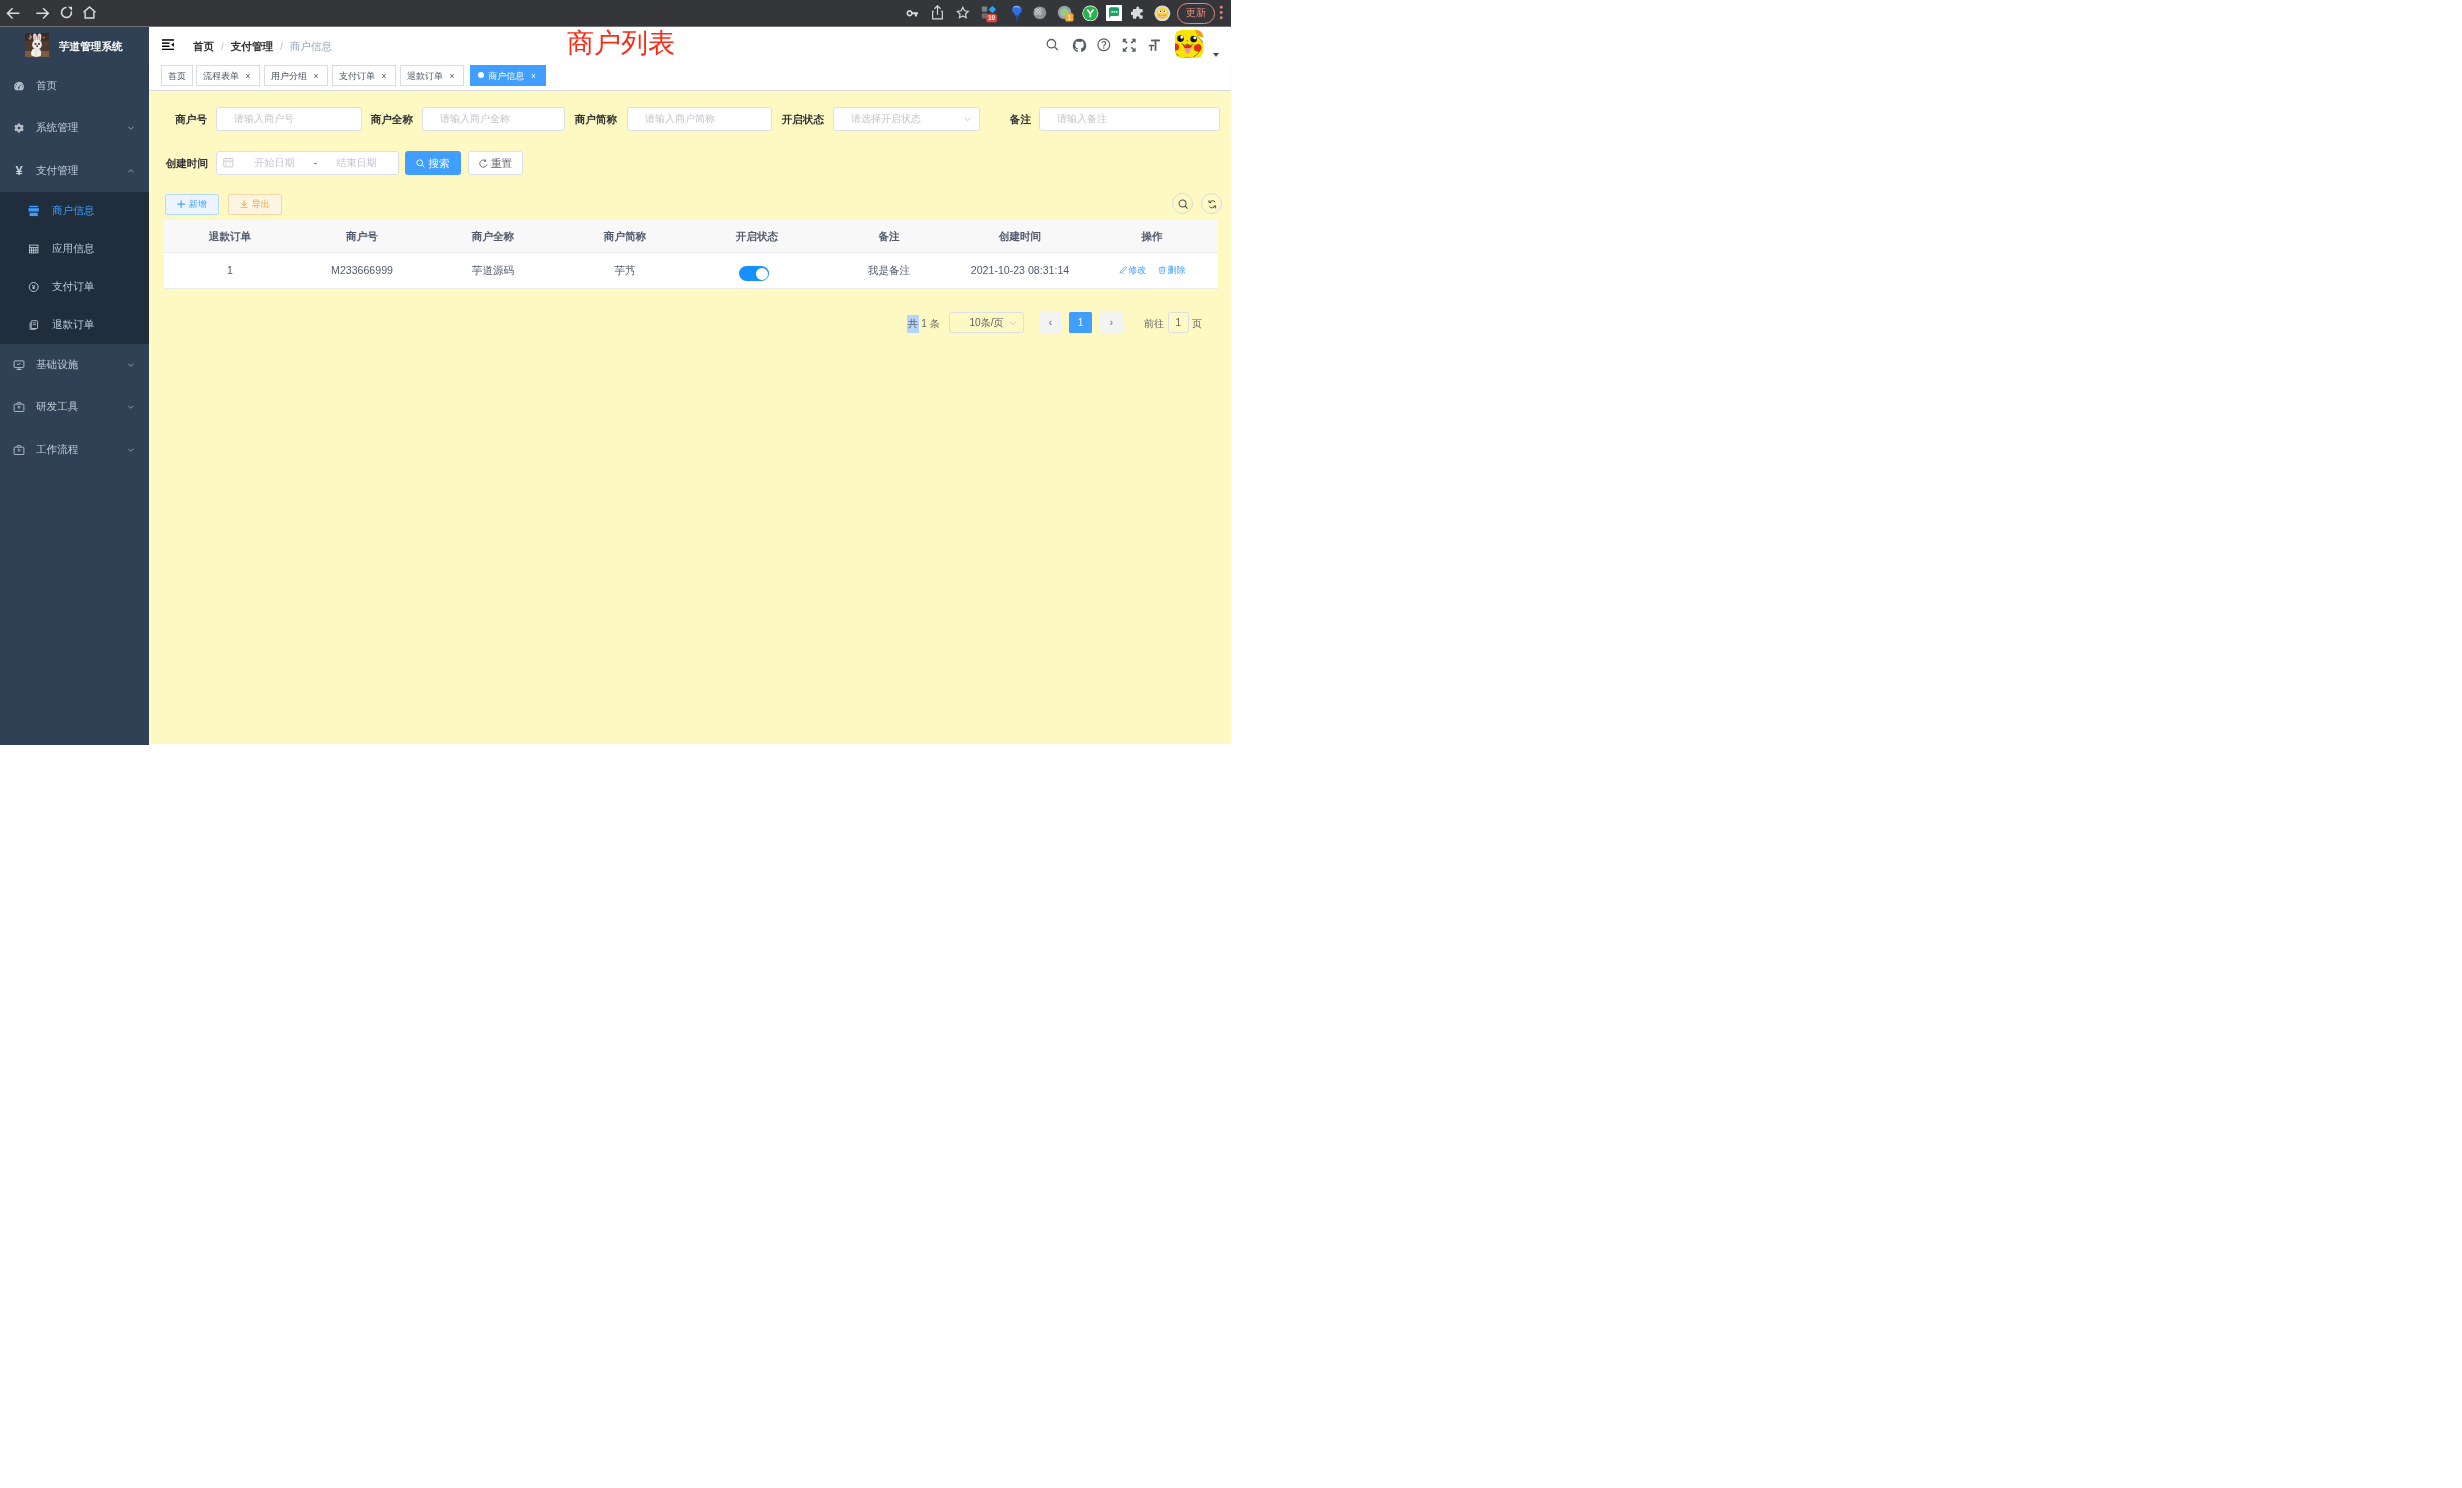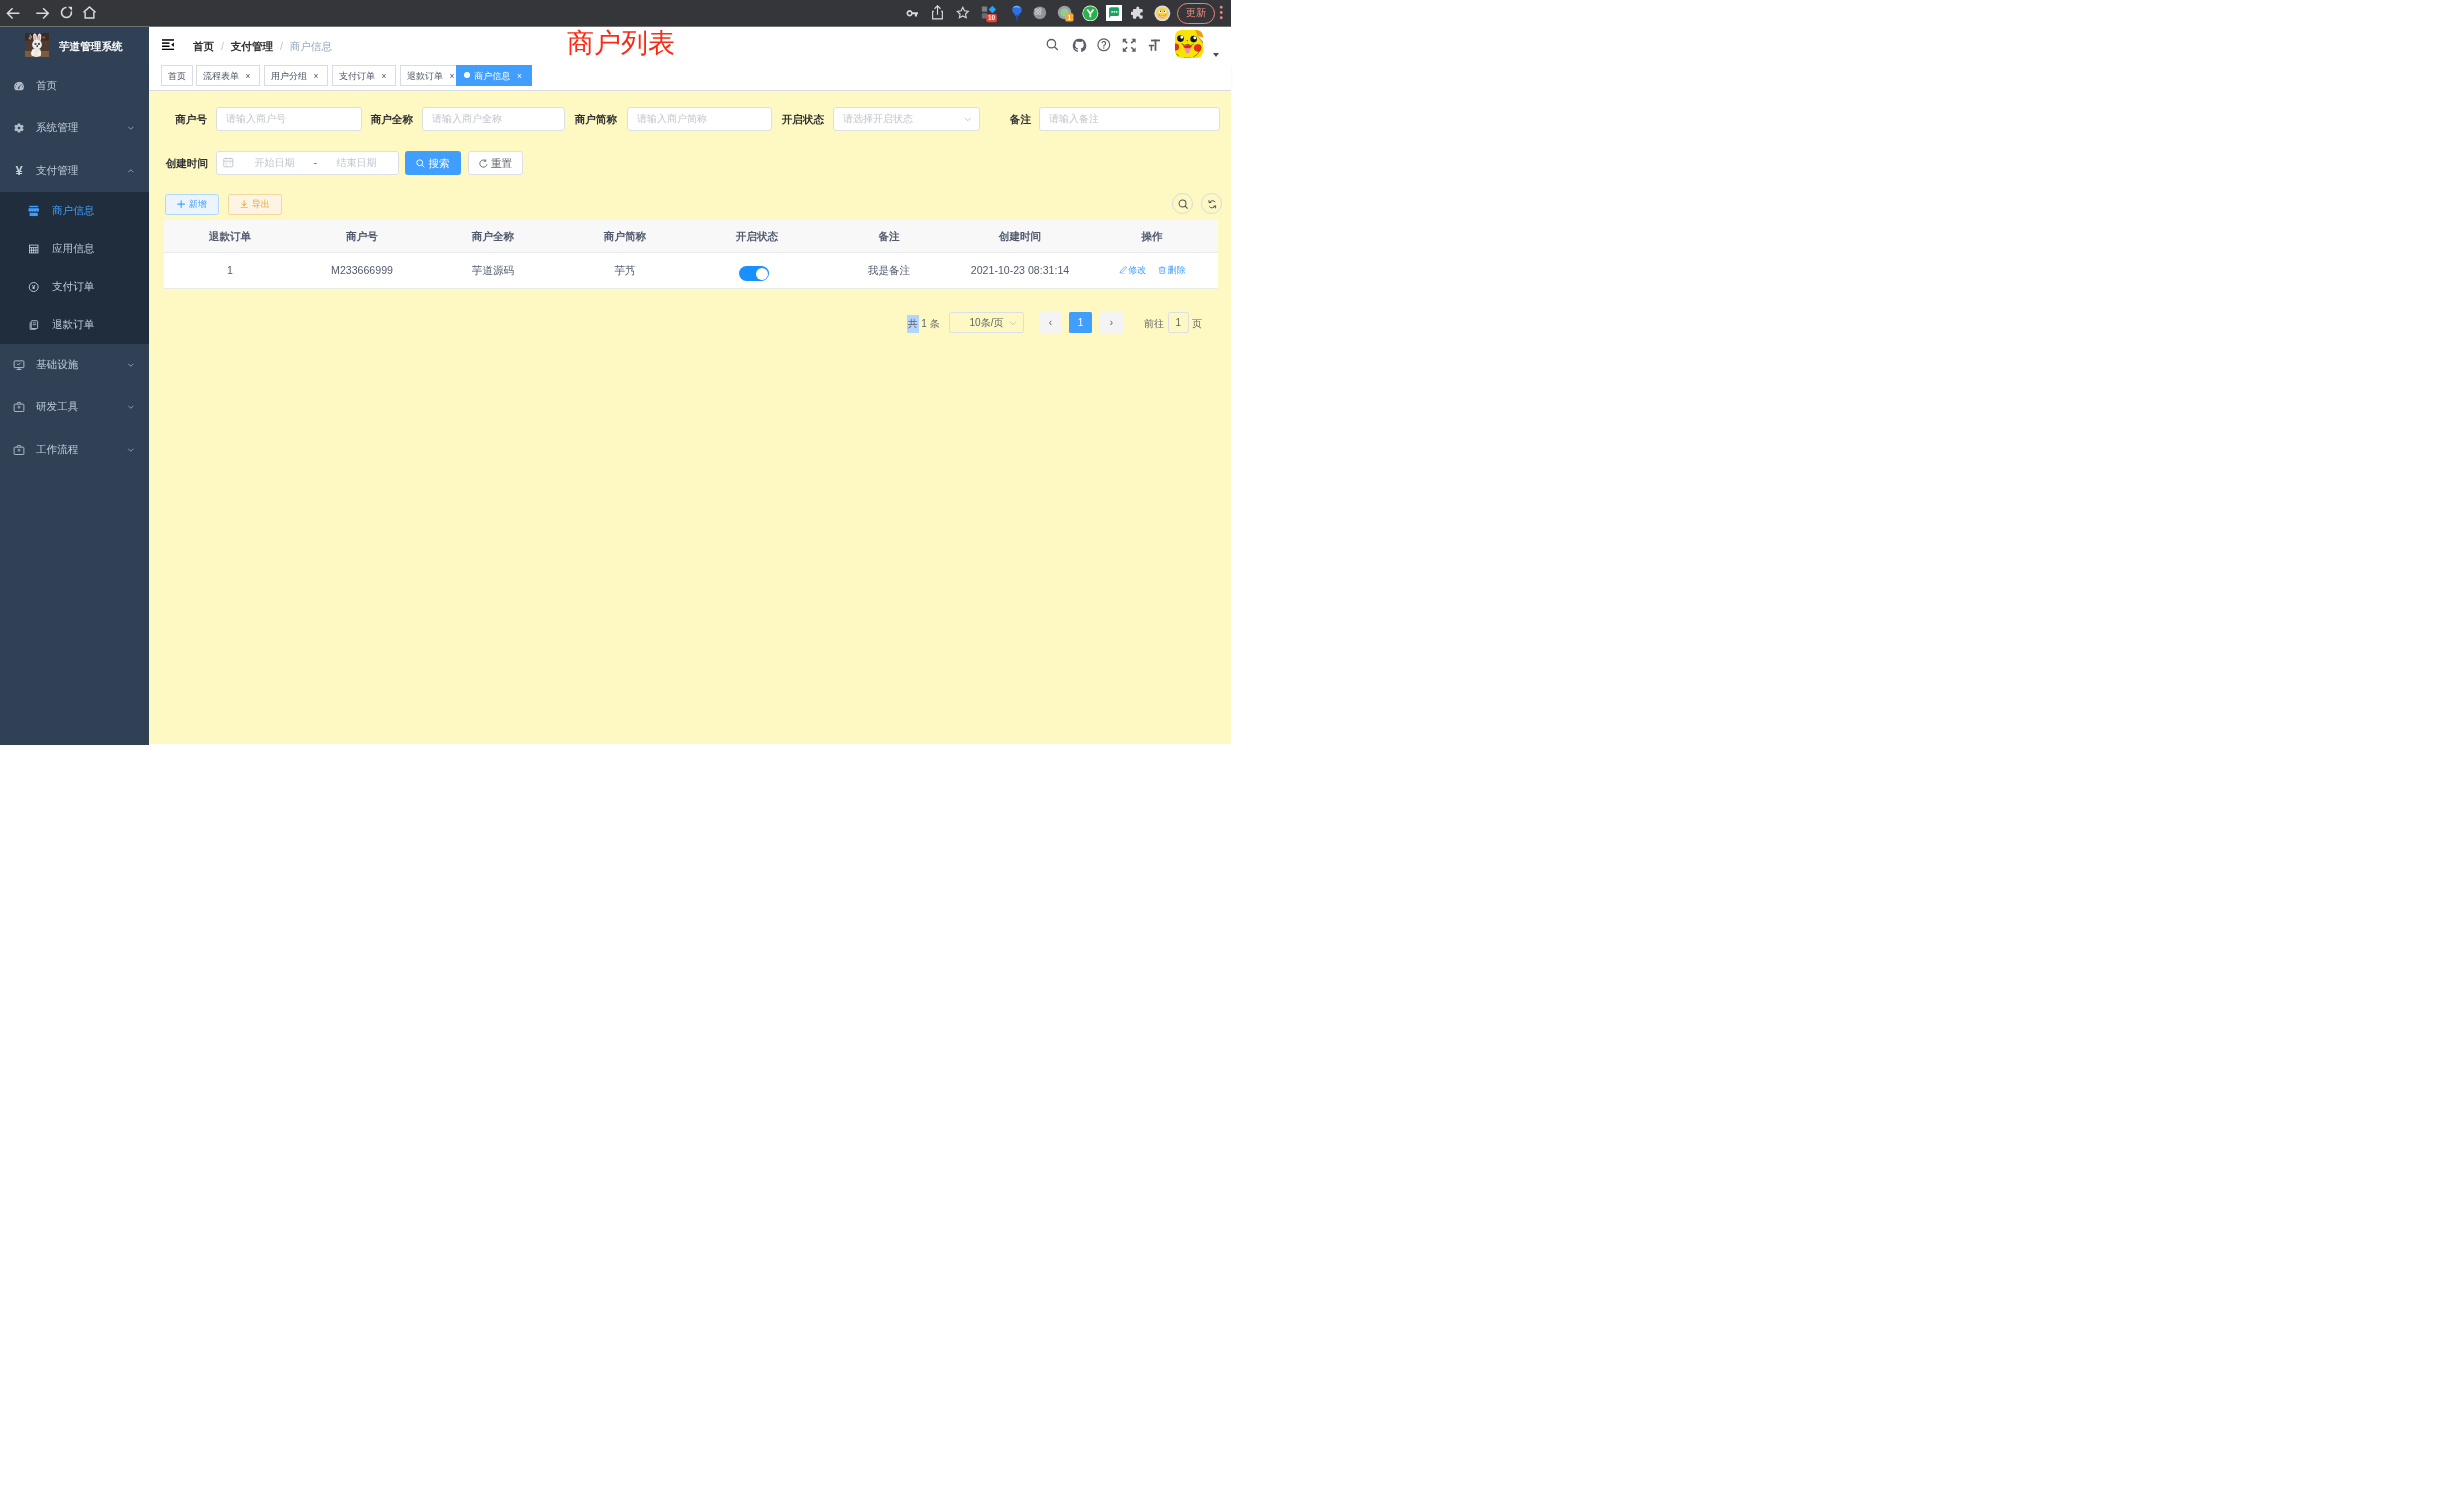--- a/index.html
+++ b/index.html
@@ -45,21 +45,21 @@
 .tag { position:absolute; top:0px; height:21px; line-height:20px; border:0.8px solid #d8dce5;
   background:#fff; color:#495060; font-size:9px; padding:0 6px; }
 .tag .x { display:inline-block; width:10px; text-align:center; color:#495060; margin-left:1.5px; font-size:8.3px; }
 .tag.on { background:#409eff; border-color:#409eff; color:#fff; padding:0 6.8px; }
 .tag.on .dot { display:inline-block; width:6px; height:6px; border-radius:50%; background:#fff; margin-right:4.5px; position:relative; top:-0.8px; }
 .tag.on .x { color:#fff; }
 
 #content { position:absolute; left:0; top:64px; width:1082px; height:653px; background:#fef9c3; }
 .flabel { position:absolute; font-size:10.6px; font-weight:700; color:#303133; line-height:24px; height:24px; }
 .finput { position:absolute; height:24px; border:0.8px solid #dcdfe6; border-radius:3px; background:#fff;
-  font-size:10px; color:#c0c4cc; line-height:22.4px; padding-left:9px; }
+  font-size:10px; color:#c0c4cc; line-height:22.4px; padding-left:17px; }
 .fselect .caret { position:absolute; right:7.6px; top:8.3px; }
 .btn { position:absolute; height:24px; border-radius:3px; font-size:10.6px; text-align:center; }
 .btn-mini { position:absolute; height:20.5px; border-radius:2.3px; font-size:9px; text-align:center; line-height:19px; }
 
 #thead { position:absolute; left:15px; top:129px; width:1054px; height:33px; background:#f8f8f9; border-bottom:0.8px solid #e8eaec; }
 #thead .th { position:absolute; top:0; height:32px; line-height:33px; text-align:center; font-size:10.6px; font-weight:700; color:#515a6e; }
 #trow { position:absolute; left:15px; top:162px; width:1054px; height:36px; background:#fff; border-bottom:0.8px solid #e8eaec; }
 #trow .td { position:absolute; top:0; height:35px; line-height:35px; text-align:center; font-size:10.6px; color:#515a6e; }
 
 #sw { position:absolute; left:575px; top:13px; width:30px; height:15px; border-radius:7.6px; background:#1890ff; }
@@ -341,21 +341,21 @@
     <svg class="hic" style="left:1064px;top:26px" width="6" height="4.2" viewBox="0 0 8 5.5">
         <path d="M0 0h8L4 5.2z" fill="#4a4e54"></path>
       </svg>
   </div>
   <div id="tagsbar">
     <div class="tag" style="left:12px">首页</div>
     <div class="tag" style="left:47px">流程表单 <span class="x">×</span></div>
     <div class="tag" style="left:115px">用户分组 <span class="x">×</span></div>
     <div class="tag" style="left:183px">支付订单 <span class="x">×</span></div>
     <div class="tag" style="left:251px">退款订单 <span class="x">×</span></div>
-    <div class="tag on" style="left:307px"><span class="dot"></span>商户信息 <span class="x">×</span></div>
+    <div class="tag on" style="left:321px"><span class="dot"></span>商户信息 <span class="x">×</span></div>
   </div>
   <div id="content">
 
     <div class="flabel" style="left:25px;top:16.3px;width:33px;text-align:right;">商户号</div>
     <div class="finput" style="left:67px;top:16.3px;width:146px;">请输入商户号</div>
     <div class="flabel" style="left:221px;top:16.3px;width:43px;text-align:right;">商户全称</div>
     <div class="finput" style="left:273px;top:16.3px;width:143px;">请输入商户全称</div>
     <div class="flabel" style="left:425px;top:16.3px;width:43px;text-align:right;">商户简称</div>
     <div class="finput" style="left:478px;top:16.3px;width:145px;">请输入商户简称</div>
     <div class="flabel" style="left:632px;top:16.3px;width:43px;text-align:right;">开启状态</div>

